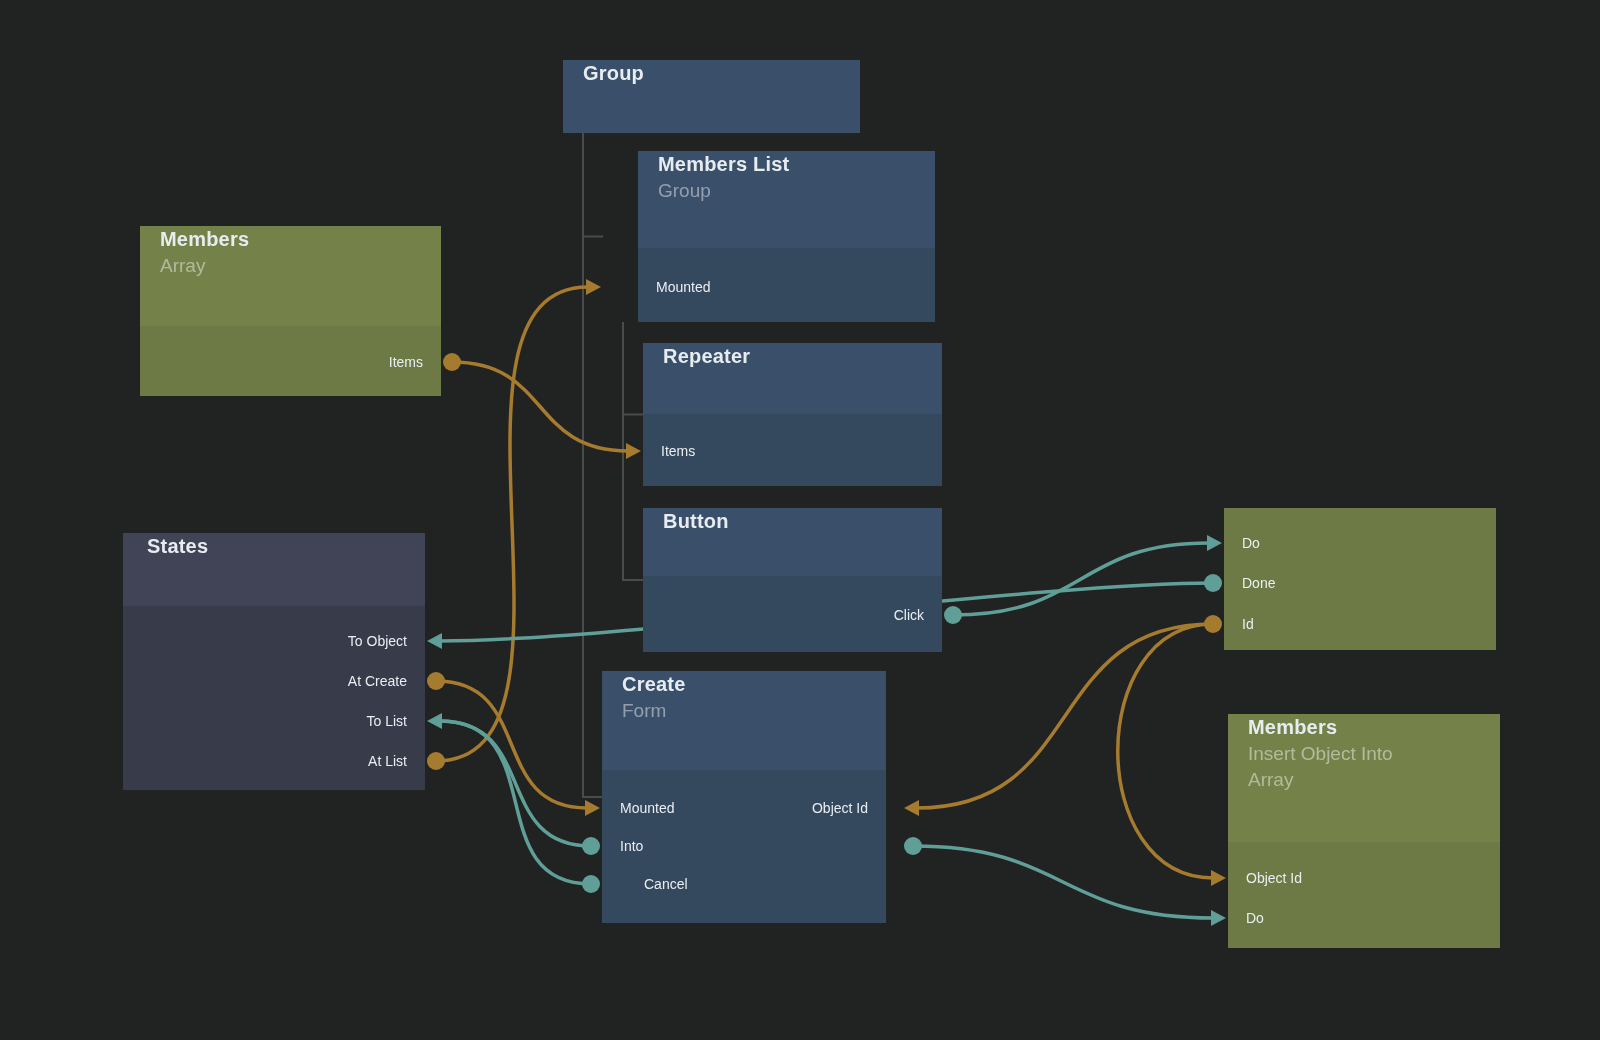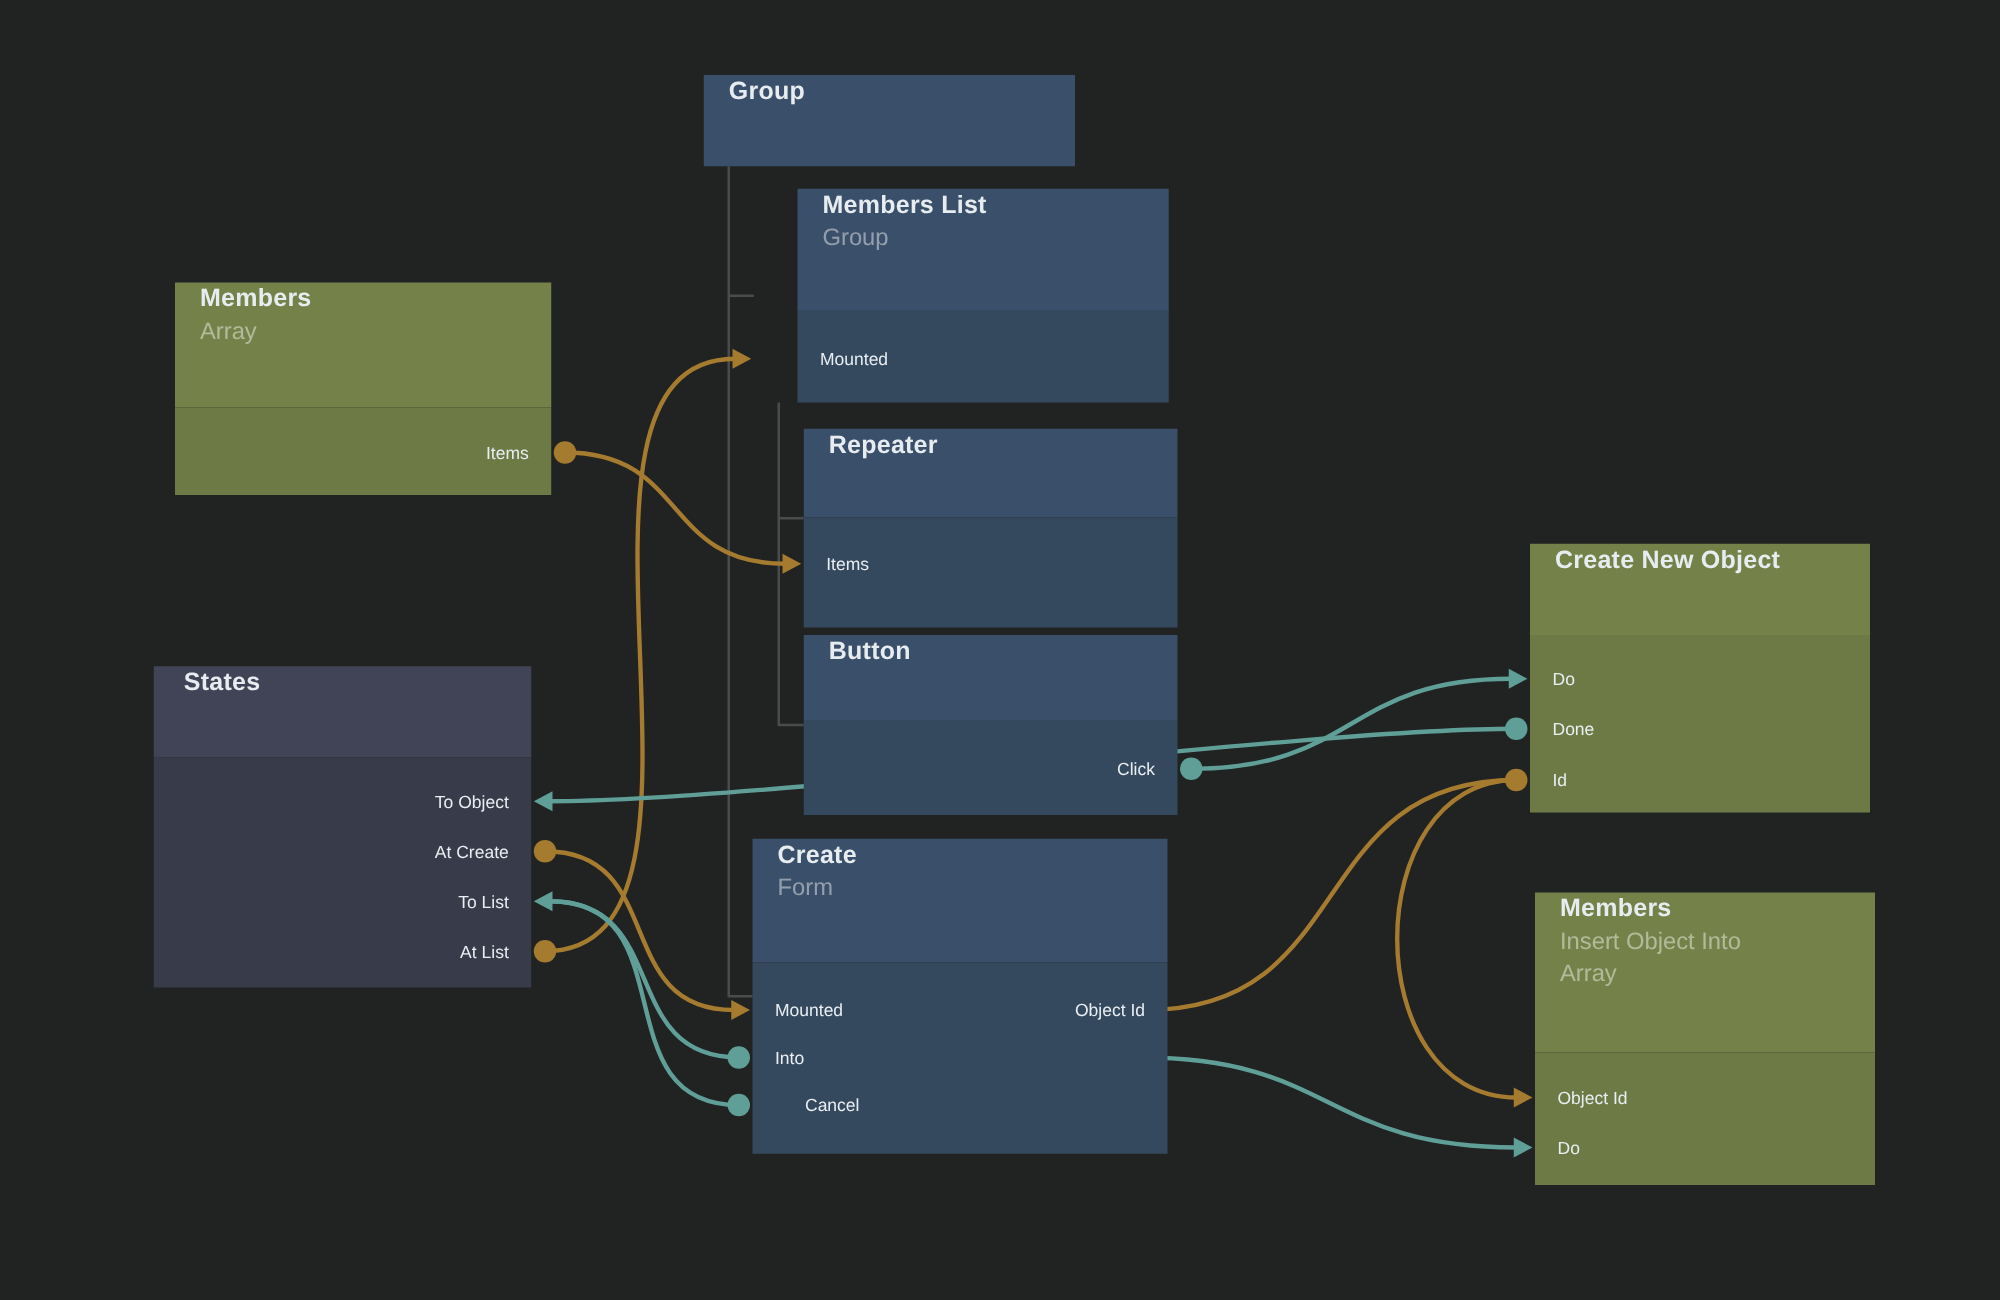--- a/index.html
+++ b/index.html
@@ -80,21 +80,21 @@
       <div class="port left" style="top: 123px; color: rgb(233, 238, 242);"><span>Mounted</span></div>
     </div>
     <div class="node" style="left: 140px; top: 226px; width: 301px; height: 170px;">
       <div class="node-header" style="height: 100px; background: rgb(116, 129, 72);">
         <div class="node-title" style="color: rgb(231, 236, 240);">Members</div>
         <div class="node-subtitle" style="color: rgba(255, 255, 255, 0.45);">Array</div>
       </div>
       <div class="node-body" style="top: 100px; background: rgb(109, 122, 69);"></div>
       <div class="port right" style="top: 123px; color: rgb(233, 238, 242);"><span>Items</span></div>
     </div>
-    <div class="node" style="left: 643px; top: 343px; width: 299px; height: 159px;">
+    <div class="node" style="left: 643px; top: 343px; width: 299px; height: 143px;">
       <div class="node-header" style="height: 71px; background: rgb(58, 79, 105);">
         <div class="node-title" style="color: rgb(231, 236, 240);">Repeater</div>
       </div>
       <div class="node-body" style="top: 71px; background: rgb(53, 73, 94);"></div>
       <div class="port left" style="top: 95px; color: rgb(233, 238, 242);"><span>Items</span></div>
     </div>
     <div class="node" style="left: 643px; top: 508px; width: 299px; height: 144px;">
       <div class="node-header" style="height: 68px; background: rgb(58, 79, 105);">
         <div class="node-title" style="color: rgb(231, 236, 240);">Button</div>
       </div>
@@ -104,35 +104,32 @@
     <div class="node" style="left: 123px; top: 533px; width: 302px; height: 257px;">
       <div class="node-header" style="height: 73px; background: rgb(65, 68, 86); padding-left: 24px;">
         <div class="node-title" style="color: rgb(231, 236, 240);">States</div>
       </div>
       <div class="node-body" style="top: 73px; background: rgb(56, 59, 73);"></div>
       <div class="port right" style="top: 95px; color: rgb(233, 238, 242);"><span>To Object</span></div>
       <div class="port right" style="top: 135px; color: rgb(233, 238, 242);"><span>At Create</span></div>
       <div class="port right" style="top: 175px; color: rgb(233, 238, 242);"><span>To List</span></div>
       <div class="port right" style="top: 215px; color: rgb(233, 238, 242);"><span>At List</span></div>
     </div>
-    <div class="node" style="left: 602px; top: 671px; width: 332px; height: 252px;">
+    <div class="node" style="left: 602px; top: 671px; width: 284px; height: 252px;">
       <div class="node-header" style="height: 99px; background: rgb(58, 79, 105);">
         <div class="node-title" style="color: rgb(231, 236, 240);">Create</div>
         <div class="node-subtitle" style="color: rgba(255, 255, 255, 0.45);">Form</div>
       </div>
       <div class="node-body" style="top: 99px; background: rgb(53, 73, 94);"></div>
       <div class="port left" style="top: 124px; color: rgb(233, 238, 242);"><span>Mounted</span></div>
       <div class="port right" style="top: 124px; color: rgb(233, 238, 242);"><span>Object Id</span></div>
       <div class="port left" style="top: 162px; color: rgb(233, 238, 242);"><span>Into</span></div>
       <div class="port left" style="top: 200px; color: rgb(233, 238, 242); margin-left: 24px;"><span>Cancel</span></div>
     </div>
     <div class="node" style="left: 1224px; top: 435px; width: 272px; height: 215px;">
-      <div class="node-header" style="height: 73px; background: rgb(116, 129, 72);">
-        <div class="node-title" style="color: rgb(231, 236, 240);">Create New Object</div>
-      </div>
       <div class="node-body" style="top: 73px; background: rgb(109, 122, 69);"></div>
       <div class="port left" style="top: 95px; color: rgb(233, 238, 242);"><span>Do</span></div>
       <div class="port left" style="top: 135px; color: rgb(233, 238, 242);"><span>Done</span></div>
       <div class="port left" style="top: 176px; color: rgb(233, 238, 242);"><span>Id</span></div>
     </div>
     <div class="node" style="left: 1228px; top: 714px; width: 272px; height: 234px;">
       <div class="node-header" style="height: 128px; background: rgb(116, 129, 72);">
         <div class="node-title" style="color: rgb(231, 236, 240);">Members</div>
         <div class="node-subtitle" style="color: rgba(255, 255, 255, 0.45);">Insert Object Into
 Array</div>

